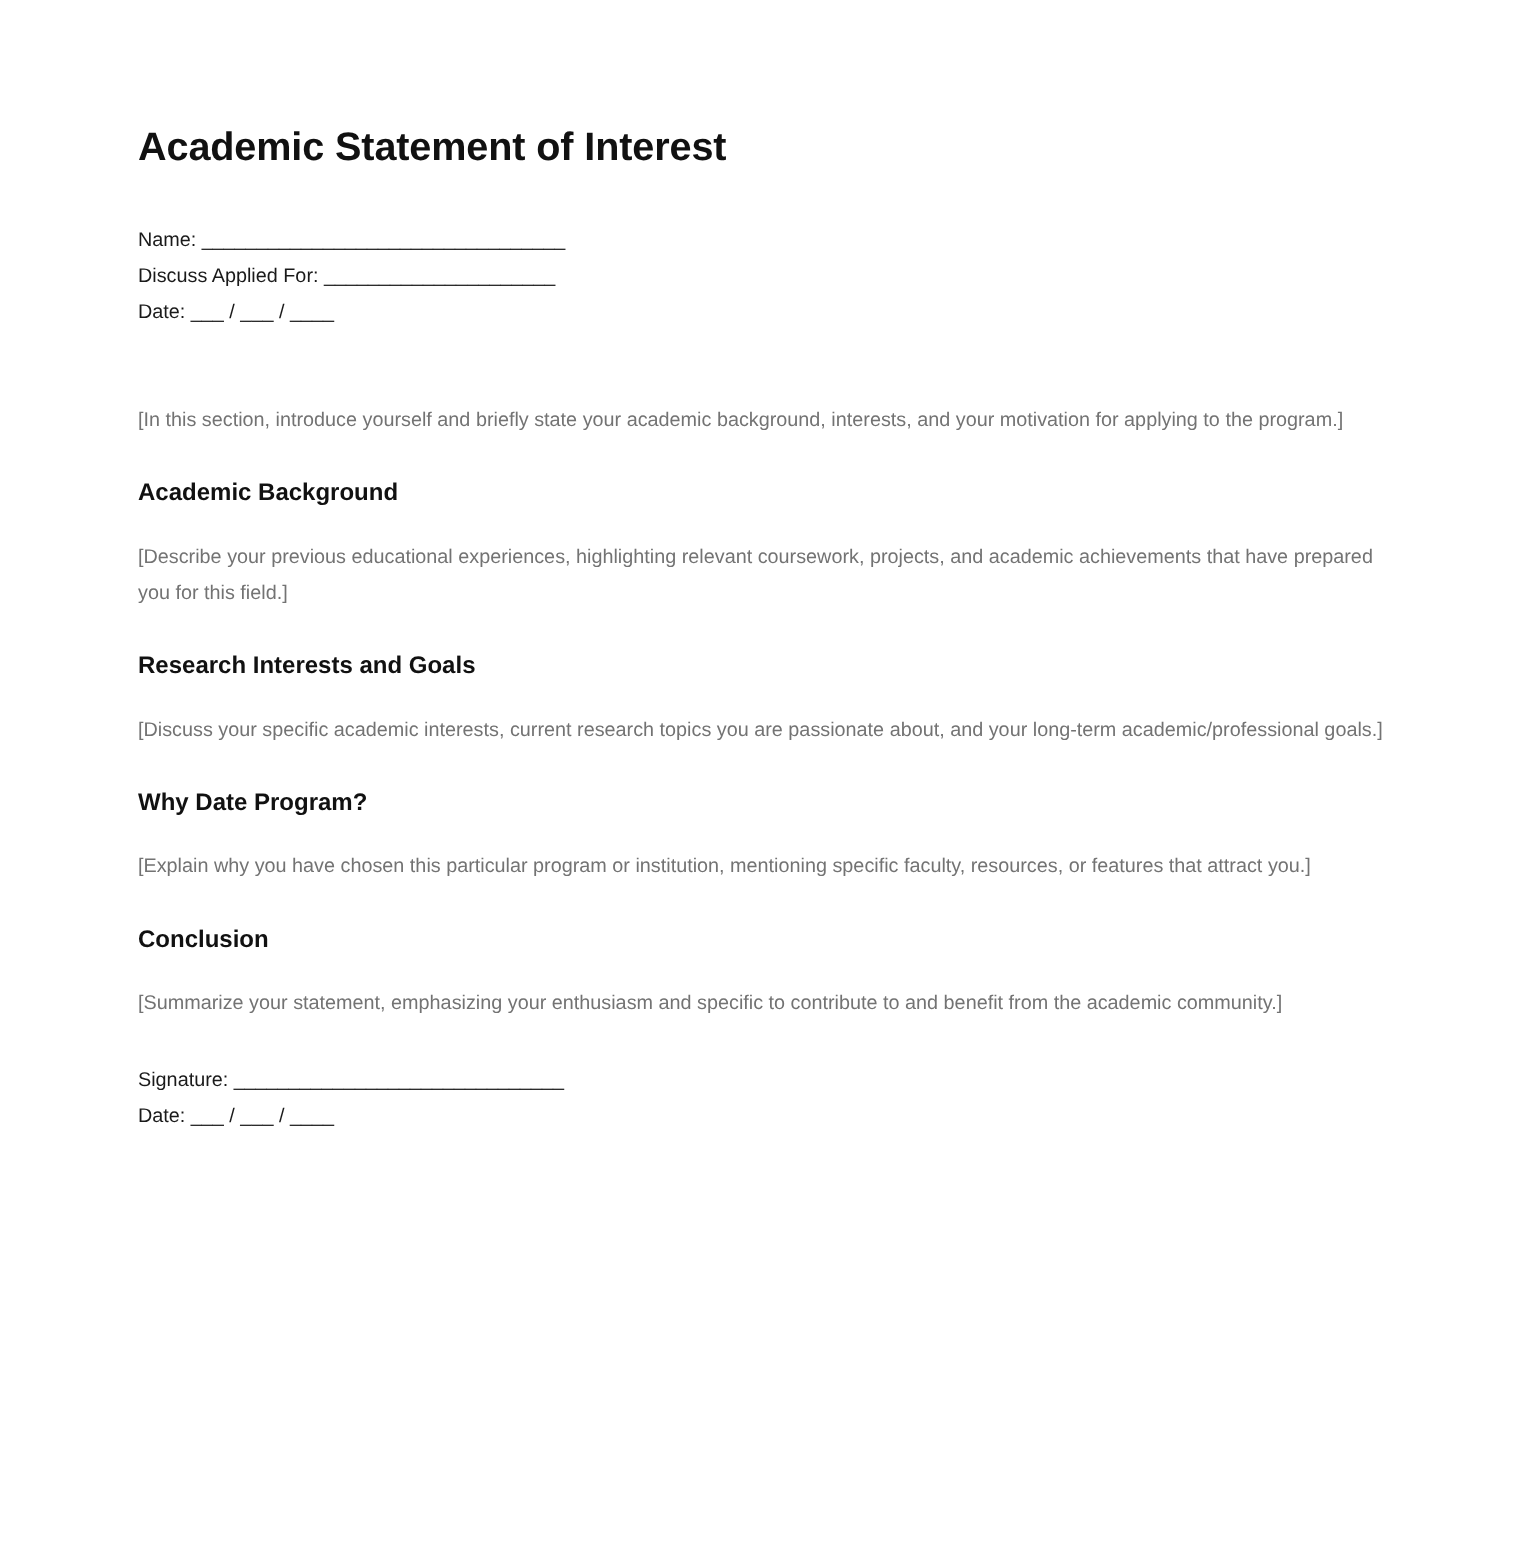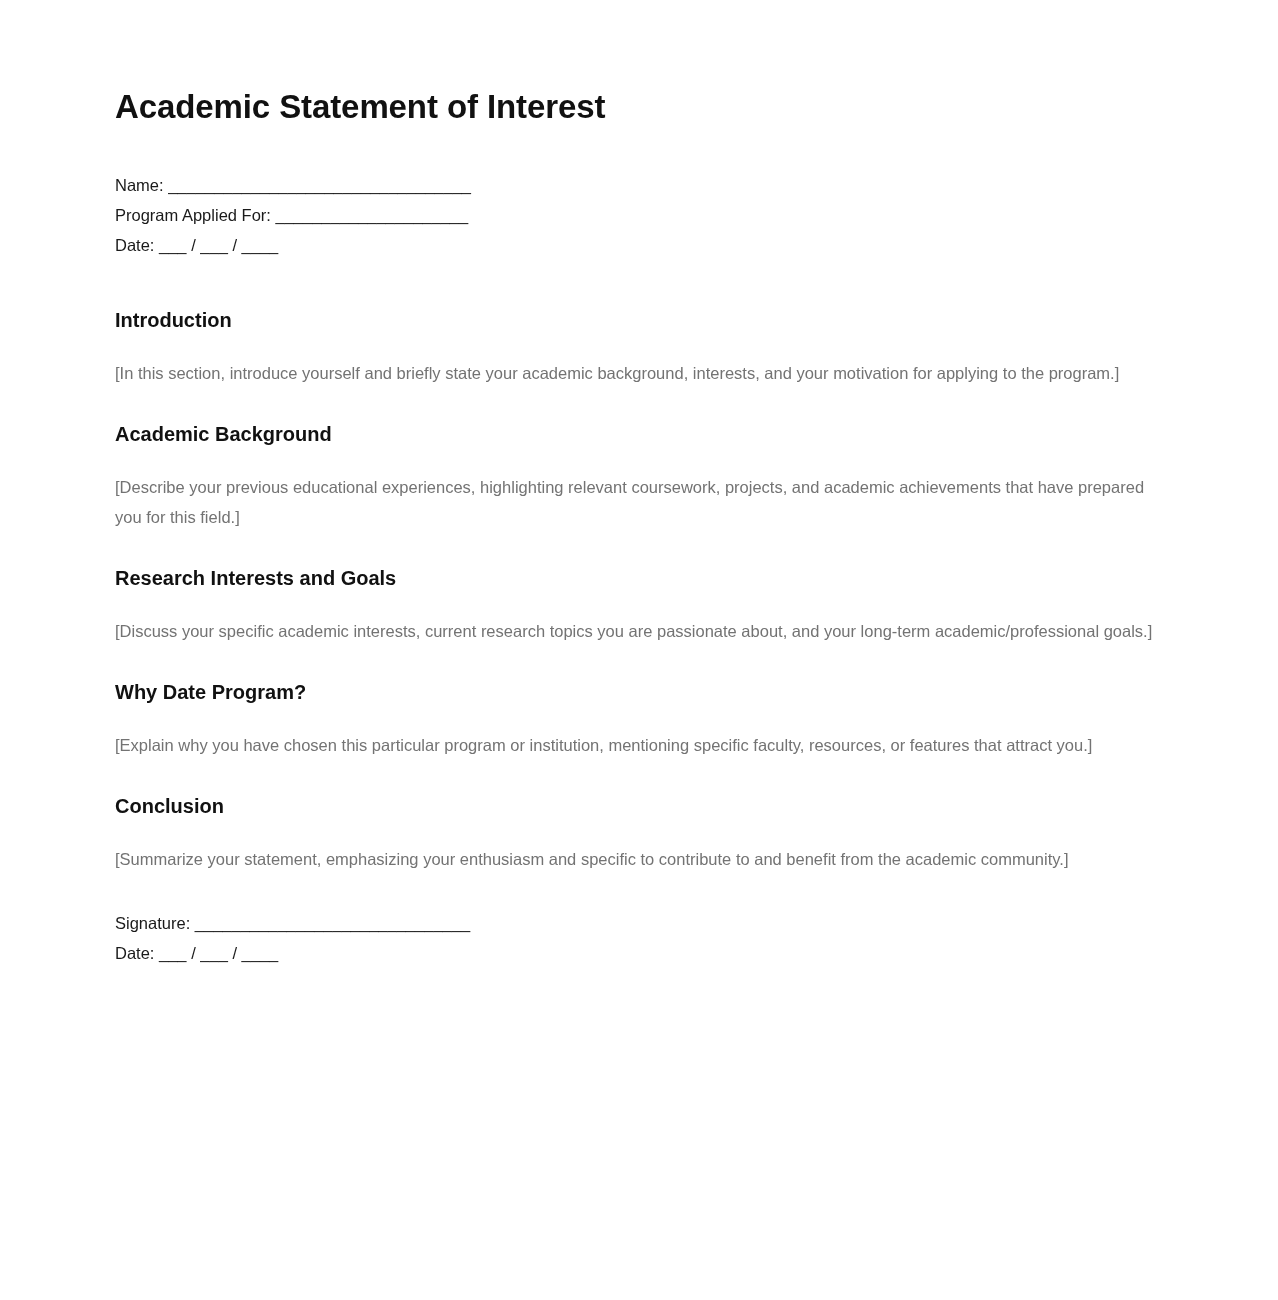--- a/index.html
+++ b/index.html
@@ -21,24 +21,24 @@
     background: #ffffff;
     box-sizing: border-box;
     padding: 88px 118px 0 115px;
   }
   .doc-title {
     font-size: 33px;
     font-weight: bold;
     line-height: 1.15;
     letter-spacing: -0.1px;
     color: #111111;
-    margin: 0 0 44px 0;
+    margin: 15px 0 44px 0;
   }
   .meta-block {
-    margin: 0 0 48px 0;
+    margin: 0 0 60px 0;
   }
   .meta-line {
     font-size: 16.5px;
     line-height: 30px;
     color: #1a1a1a;
     white-space: pre;
   }
   .section {
     margin: 0 0 34px 0;
   }
@@ -68,26 +68,25 @@
 </style>
 </head>
 <body>
 
 <div class="page">
 
   <h1 class="doc-title">Academic Statement of Interest</h1>
 
   <div class="meta-block">
     <div class="meta-line">Name: _________________________________</div>
-    <div class="meta-line">Program Applied For: _____________________</div>
+    <div class="meta-line">Discuss Applied For: _____________________</div>
     <div class="meta-line">Date: ___ / ___ / ____</div>
   </div>
 
   <div class="section">
-    <h2 class="section-heading">Introduction</h2>
     <p class="section-body">[In this section, introduce yourself and briefly state your academic background, interests, and your motivation for applying to the program.]</p>
   </div>
 
   <div class="section">
     <h2 class="section-heading">Academic Background</h2>
     <p class="section-body">[Describe your previous educational experiences, highlighting relevant coursework, projects, and academic achievements that have prepared you for this field.]</p>
   </div>
 
   <div class="section">
     <h2 class="section-heading">Research Interests and Goals</h2>

